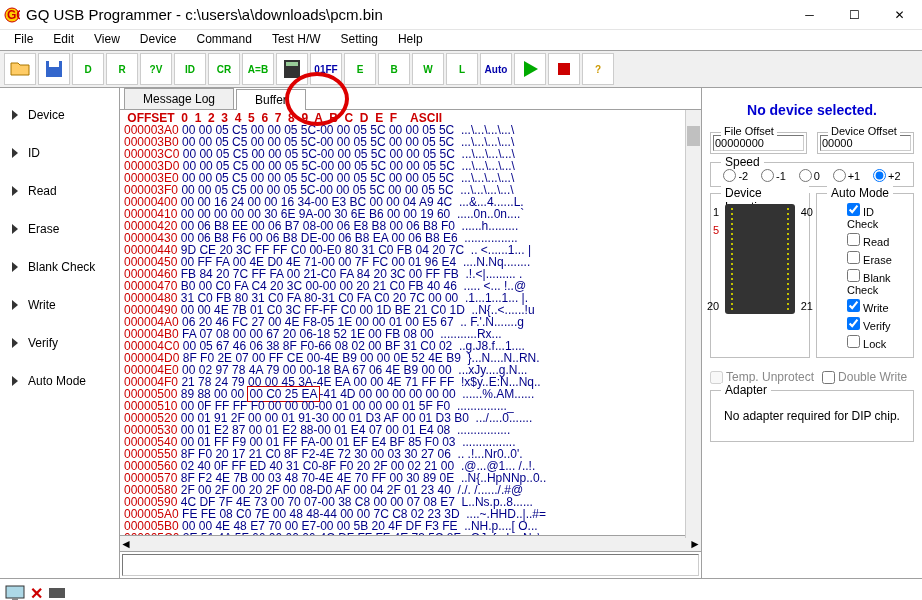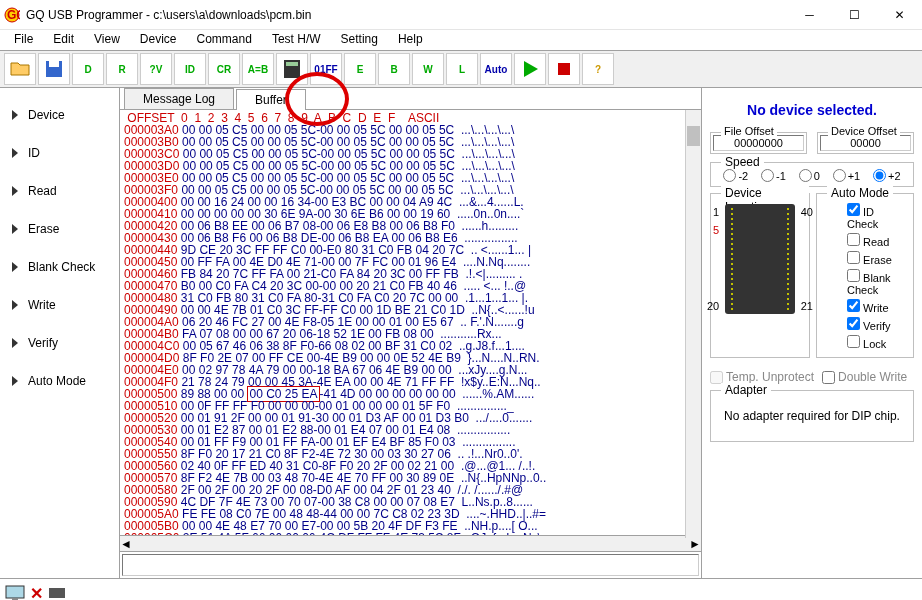--- a/index.html
+++ b/index.html
@@ -1,20 +1,20 @@
 <!DOCTYPE html>
 <html><head>
 <meta charset="utf-8">
 <style>
 * { box-sizing: border-box; margin: 0; padding: 0; font-family: 'Segoe UI', Tahoma, sans-serif; font-size: 12px; }
 body { width: 922px; height: 600px; background: #fff; overflow: hidden; }
 
 .titlebar { height: 30px; background: #fff; border-bottom: 1px solid #e5e5e5; display: flex; align-items: center; padding-left: 4px; }
 .titlebar .appicon { width: 16px; height: 16px; margin-right: 6px; }
-.titlebar .title { flex: 1; font-size: 12px; color: #000; }
+.titlebar .title { flex: 1; font-size: 15px; color: #000; }
 .titlebar .winbtns { display: flex; }
 .winbtn { width: 45px; height: 29px; display: flex; align-items: center; justify-content: center; cursor: pointer; }
 
 .menubar { height: 20px; display: flex; align-items: flex-start; padding: 0 6px; gap: 4px; }
 .menuitem { padding: 2px 8px; cursor: pointer; }
 
 .toolbar { height: 38px; border-top: 1px solid #a0a0a0; border-bottom: 1px solid #a0a0a0; display: flex; align-items: center; padding: 2px 4px; gap: 2px; background: #f0f0f0; }
 .tbtn { width: 32px; height: 32px; border: 1px solid #ccc; background: #fff; display: flex; align-items: center; justify-content: center; cursor: pointer; font-size: 10px; font-weight: bold; }
 .tbtn svg { width: 24px; height: 24px; }
 
@@ -22,35 +22,35 @@
 
 .leftpanel { width: 120px; border-right: 1px solid #a0a0a0; padding: 8px 4px; }
 .leftbtn { display: flex; align-items: center; gap: 10px; padding: 12px 8px; cursor: pointer; }
 .arrowicon { width: 0; height: 0; border-top: 5px solid transparent; border-bottom: 5px solid transparent; border-left: 6px solid #333; }
 
 .center { flex: 1; display: flex; flex-direction: column; border-right: 1px solid #a0a0a0; position: relative; }
 .tabrow { height: 22px; display: flex; align-items: flex-end; padding-left: 4px; border-bottom: 1px solid #a0a0a0; }
 .tab { padding: 3px 18px; border: 1px solid #a0a0a0; border-bottom: none; cursor: pointer; margin-right: 2px; background: #f0f0f0; }
 .tab.active { background: #fff; position: relative; top: 1px; }
 .hexview { flex: 1; font-family: 'Courier New', monospace; font-size: 11px; line-height: 12px; overflow: hidden; padding: 2px 4px; white-space: pre; color: #000088; position: relative; }
-.hexheader { color: #c00; }
+.hexheader { color: #c00; font-weight: bold; }
 .offset { color: #c00; }
 .redcircle { position: absolute; width: 64px; height: 54px; border: 4px solid #d00; border-radius: 50%; top: -16px; left: 165px; pointer-events: none; z-index: 10; }
 .highlight { border: 1px solid #c00; padding: 0 1px; }
 .scrollh { height: 16px; border-top: 1px solid #a0a0a0; background: #f0f0f0; display: flex; align-items: center; }
 .inputrow { padding: 2px; border-top: 1px solid #a0a0a0; }
 .inputrow input { width: 100%; height: 22px; border: 1px inset #ccc; padding: 2px; }
 .bottomicons { height: 30px; display: flex; align-items: center; padding: 4px; gap: 2px; border-top: 1px solid #a0a0a0; }
 
 .rightpanel { width: 220px; padding: 4px 8px; font-size: 11px; }
 .nodev { color: #0000d0; font-weight: bold; text-align: center; font-size: 14px; margin: 10px 0 14px; }
 .offsetrow { display: flex; gap: 10px; margin-bottom: 8px; }
 .offsetbox { flex: 1; border: 1px solid #bfbfbf; padding: 2px; position: relative; }
 .offsetbox .lbl { position: absolute; top: -8px; left: 10px; background: #fff; padding: 0 3px; font-size: 11px; }
-.offsetbox input { width: 100%; border: 1px inset #ccc; text-align: center; padding: 1px; font-size: 11px; }
+.offsetbox input { width: 100%; border: 1px inset #ccc; padding: 1px; font-size: 11px; }
 .fieldset { border: 1px solid #bfbfbf; padding: 6px 6px 4px; margin-bottom: 6px; position: relative; }
 .fieldset .legend { position: absolute; top: -8px; left: 10px; background: #fff; padding: 0 4px; }
 .speedopts { display: flex; justify-content: space-around; }
 .speedopts label { display: flex; align-items: center; gap: 2px; font-size: 11px; }
 .locauto { display: flex; gap: 6px; }
 .devloc { flex: 1; min-width: 100px; }
 .automode { flex: 1; }
 .automode label { display: block; margin: 3px 0; font-size: 11px; padding-left: 24px; }
 .chipimg { width: 70px; height: 110px; background: #333; border-radius: 3px; margin: 4px auto; position: relative; }
 .pinlabel { position: absolute; font-size: 11px; color: #000; }

